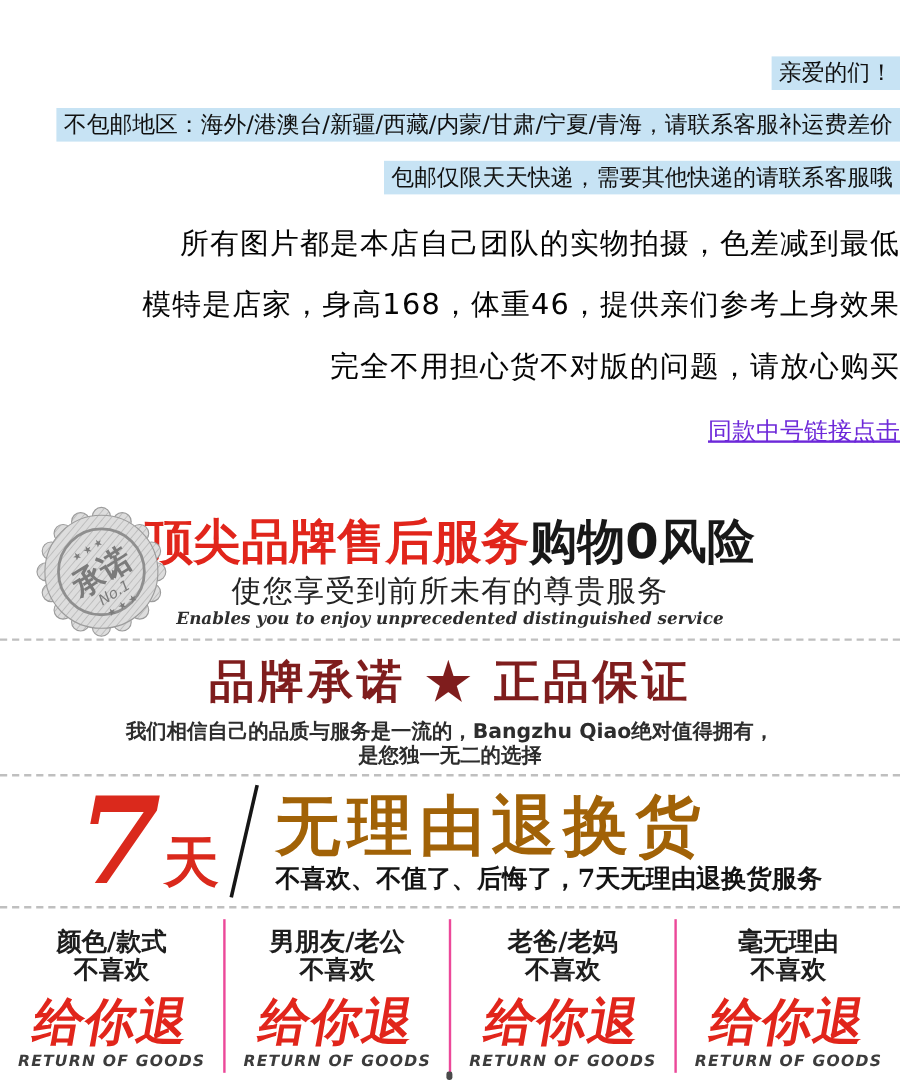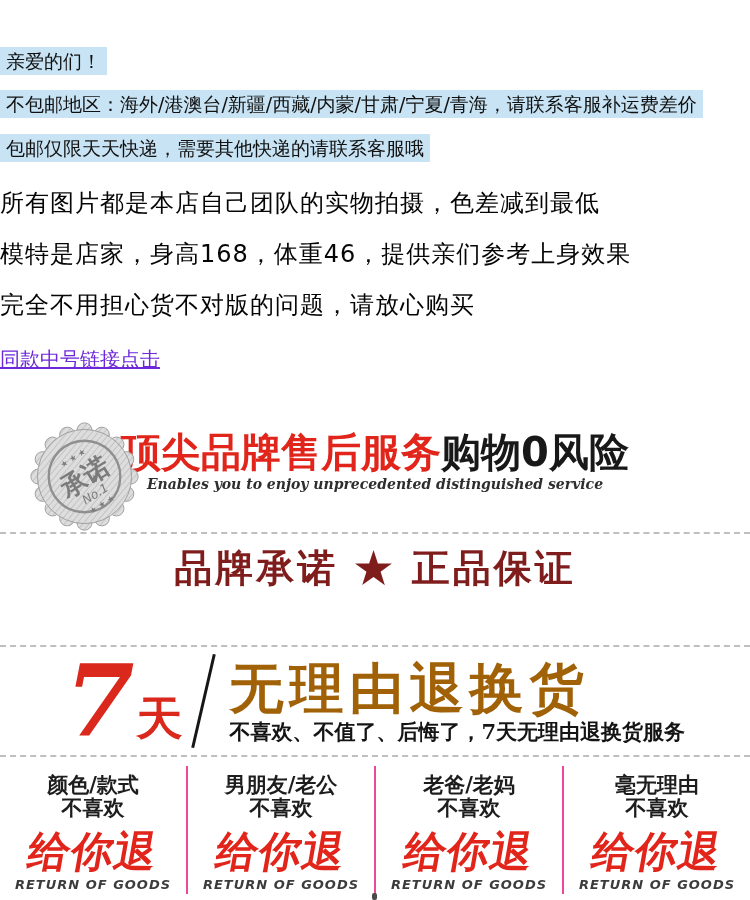--- a/index.html
+++ b/index.html
@@ -16,21 +16,21 @@
     position: relative;
     width: 750px;
     height: 900px;
     background: #ffffff;
   }
   
   .sec-promo {
     position: absolute;
     top: 0; left: 0;
     width: 750px;
-    text-align: left;
+    text-align: right;
   }
   .promo-line {
     font-size: 19px;
     line-height: 26px;
     color: #111;
   }
   .hl {
     display: inline-block;
     background: #c7e3f4;
     padding: 1px 6px;
@@ -273,27 +273,32 @@
       <g transform="rotate(-32 60 60)" fill="#7b7b7b" text-anchor="middle" font-family="DejaVu Sans, sans-serif">
         <text x="60" y="40" font-size="9">★ ★ ★</text>
         <text x="60" y="70" font-size="28" font-weight="bold">承诺</text>
         <text x="60" y="86" font-size="13" font-style="italic">No.1</text>
         <text x="60" y="98" font-size="9">★ ★ ★</text>
       </g>
     </svg>
     <div class="badge-title">
       <span class="red">顶尖品牌售后服务</span><span class="black">购物0风险</span>
     </div>
+    <div class="badge-sub">使您享受到前所未有的尊贵服务</div>
     <div class="badge-en">Enables you to enjoy unprecedented distinguished service</div>
   </div>
 
   <div class="divider div-1"></div>
 
   <div class="sec-brand">
     <div class="brand-title">品牌承诺 ★ 正品保证</div>
+    <div class="brand-desc">
+      <div>我们相信自己的品质与服务是一流的，Bangzhu Qiao绝对值得拥有，</div>
+      <div>是您独一无二的选择</div>
+    </div>
   </div>
 
   <div class="divider div-2"></div>
 
   <div class="sec-seven">
     <div class="seven-num">7</div>
     <div class="seven-unit">天</div>
     <div class="seven-slash"></div>
     <div class="seven-right">
       <div class="seven-title">无理由退换货</div>

